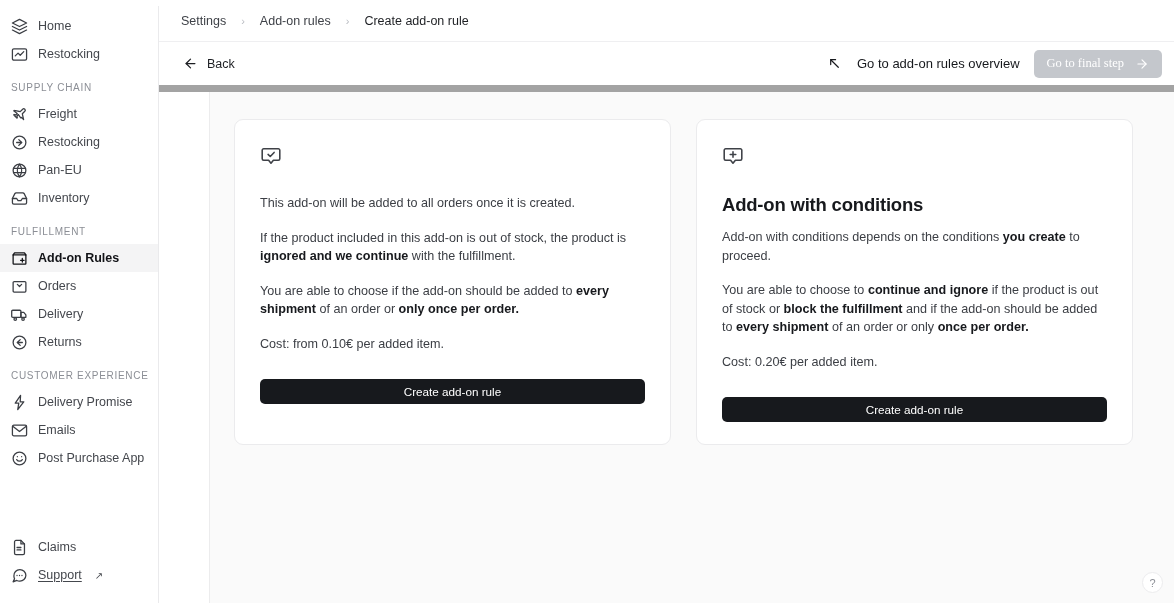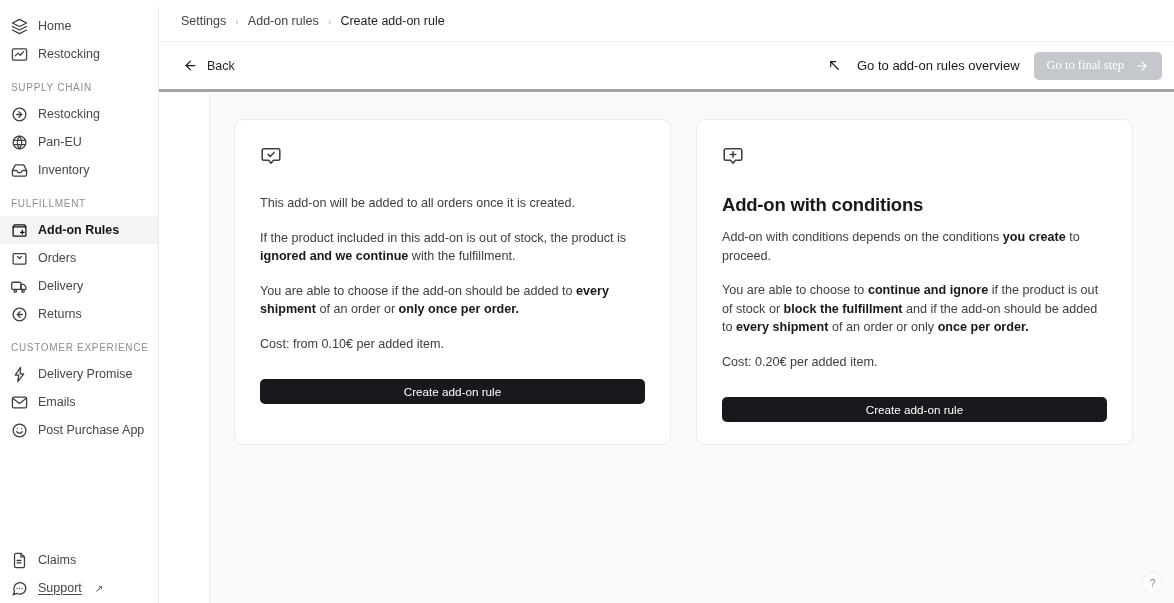--- a/index.html
+++ b/index.html
@@ -50,21 +50,21 @@
     font-size: 10px;
     letter-spacing: 0.07em;
     color: #8b8e95;
     padding: 0 11px;
     margin: 14px 0 7px 0;
     text-transform: uppercase;
     white-space: nowrap;
   }
   .sidebar-bottom {
     position: absolute;
-    left: 0; right: 0; bottom: 7px;
+    left: 0; right: 0; bottom: 20px;
   }
   .support-lbl {
     text-decoration: underline;
     text-underline-offset: 2px;
   }
   .ext-arrow { font-size: 10px; margin-left: 3px; color: #44474d; }
 
   
   .main {
     flex: 1 1 auto;
@@ -73,37 +73,37 @@
     background: #ffffff;
     position: relative;
   }
   .breadcrumb-bar {
     height: 42px;
     flex: 0 0 42px;
     display: flex; align-items: center;
     padding: 0 22px;
     border-bottom: 1px solid #efeff1;
     background: #ffffff;
-    gap: 9px;
+    gap: 15px;
   }
   .crumb {
     font-size: 12.5px;
     color: #3f4248;
     white-space: nowrap;
     cursor: pointer;
   }
   .crumb.last { color: #1d1f23; cursor: default; }
   .crumb-sep { color: #b9bcc2; font-size: 11px; }
 
   .toolbar {
     height: 50px;
     flex: 0 0 50px;
     display: flex; align-items: center;
     padding: 0 12px 0 22px;
-    border-bottom: 3px solid #a3a3a3;
+    border-bottom: 7px solid #a3a3a3;
     background: #ffffff;
   }
   .back-btn {
     display: flex; align-items: center; gap: 9px;
     font-size: 12.5px; color: #1d1f23;
     cursor: pointer;
     padding: 4px 2px;
   }
   .toolbar-right {
     margin-left: auto;
@@ -219,20 +219,28 @@
             <svg width="17" height="17" viewBox="0 0 24 24" fill="none" stroke="currentColor" stroke-width="1.8" stroke-linecap="round" stroke-linejoin="round">
               <rect x="2" y="4" width="20" height="16" rx="2"></rect>
               <polyline points="6 14 10 10 13 13 18 8"></polyline>
             </svg>
           </span>
           <span class="lbl">Restocking</span>
         </div>
       </div>
     <div id="sidebar-sections">
         <div class="nav-section">SUPPLY CHAIN</div>
+        <div class="nav-item">
+          <span class="ic">
+            <svg width="17" height="17" viewBox="0 0 24 24" fill="none" stroke="currentColor" stroke-width="1.8" stroke-linecap="round" stroke-linejoin="round">
+              <path d="M17.8 19.2 16 11l3.5-3.5a2.1 2.1 0 0 0-3-3L13 8 4.8 6.2a.6.6 0 0 0-.6 1l4.6 3.3-2 2-2.2-.5a.5.5 0 0 0-.5.8l2 2 2 2a.5.5 0 0 0 .8-.5l-.5-2.2 2-2 3.3 4.6a.6.6 0 0 0 1-.6z"></path>
+            </svg>
+          </span>
+          <span class="lbl">Freight</span>
+        </div>
         <div class="nav-item">
           <span class="ic">
             <svg width="17" height="17" viewBox="0 0 24 24" fill="none" stroke="currentColor" stroke-width="1.8" stroke-linecap="round" stroke-linejoin="round">
               <circle cx="12" cy="12" r="9"></circle>
               <polyline points="11 8 15 12 11 16"></polyline>
               <line x1="8" y1="12" x2="15" y2="12"></line>
             </svg>
           </span>
           <span class="lbl">Restocking</span>
         </div>

